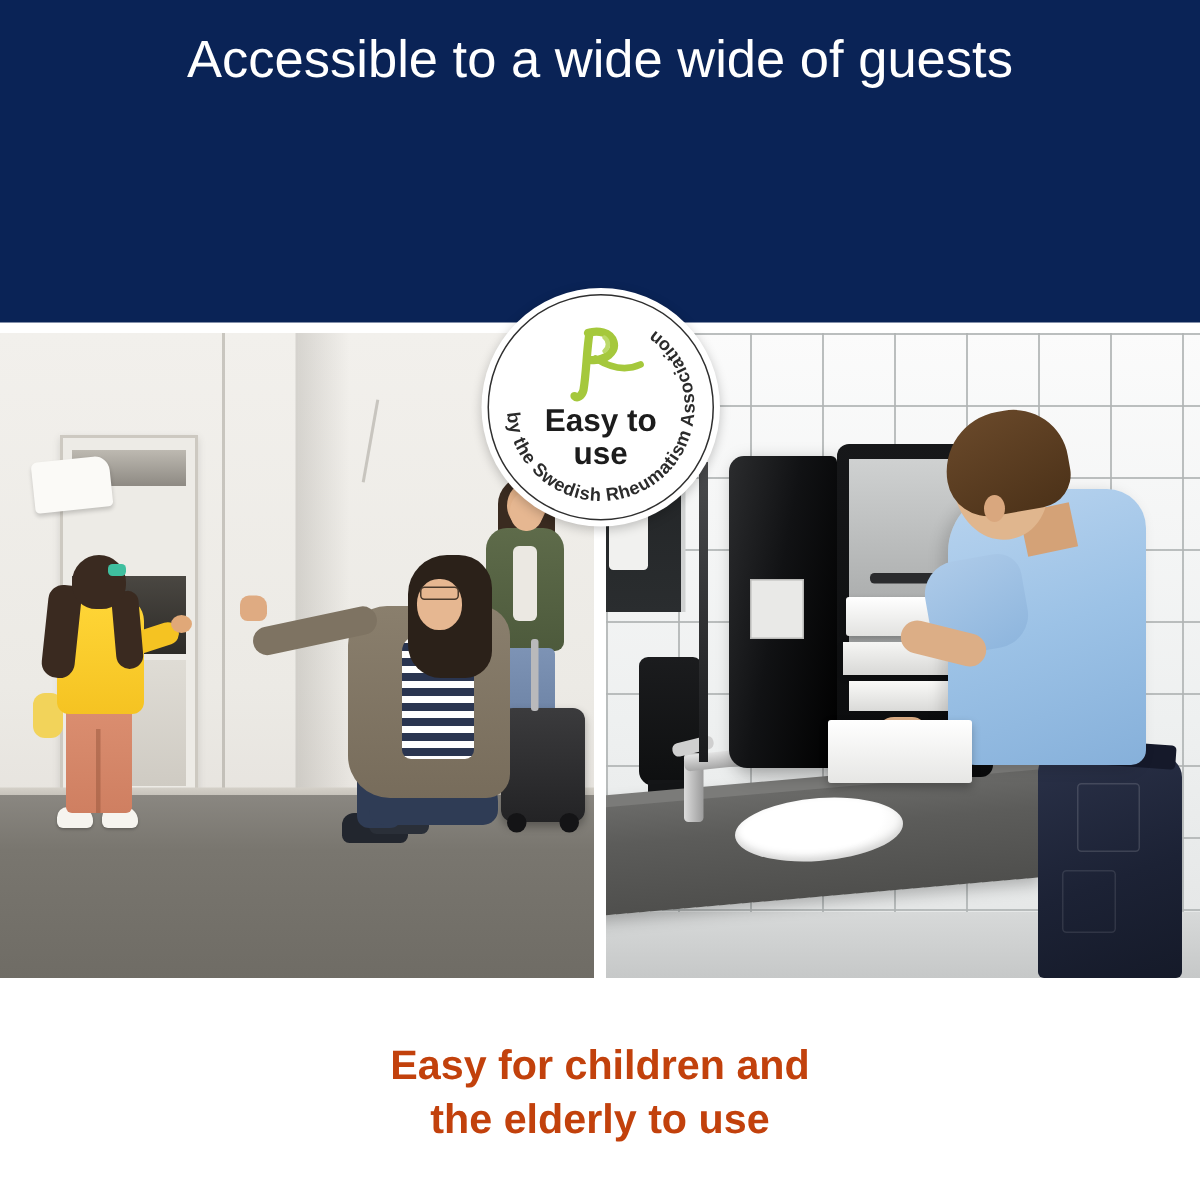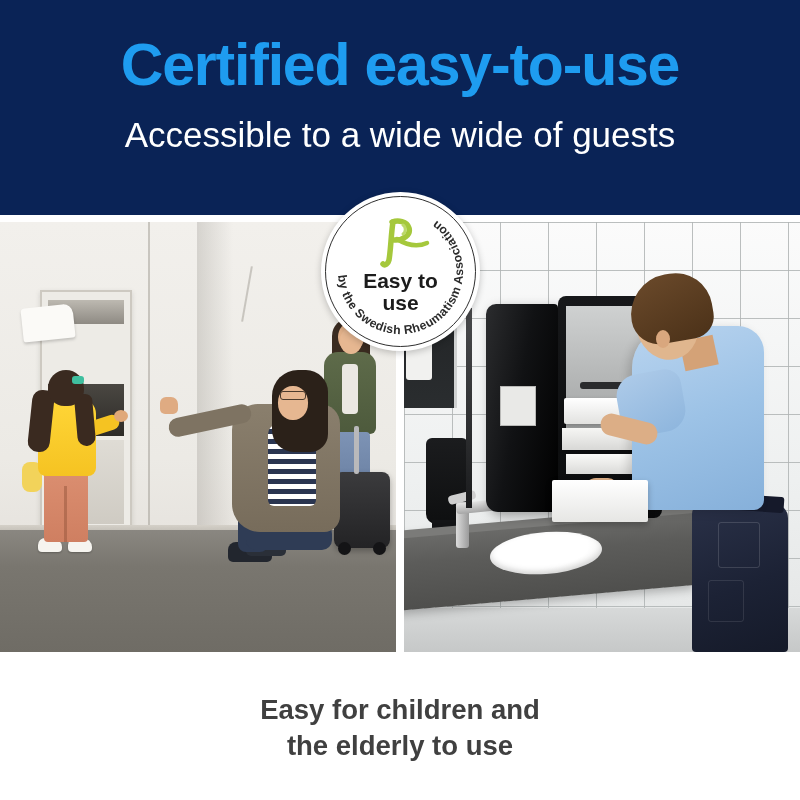--- a/index.html
+++ b/index.html
@@ -519,33 +519,32 @@
   .caption {
     flex: 1 1 50%;
     display: flex;
     align-items: flex-start;
     justify-content: center;
     padding-top: 32px;
   }
   .caption-text {
     font-size: 27.5px;
     font-weight: bold;
-    color: #404040;
+    color: #c2410c;
     text-align: center;
     line-height: 1.32;
     white-space: pre-line;
   }
 </style>
 </head>
 <body>
 
 <div class="poster">
 
   <div class="header">
-    <div class="headline">Certified easy-to-use</div>
     <div class="subhead">Accessible to a wide wide of guests</div>
   </div>
 
   <div class="photos">
 
     <div class="photo left">
       <div class="lp-bg"></div>
       <div class="lp-seam s1"></div>
       <div class="lp-seam s2"></div>
       <div class="lp-panel-shadow"></div>

